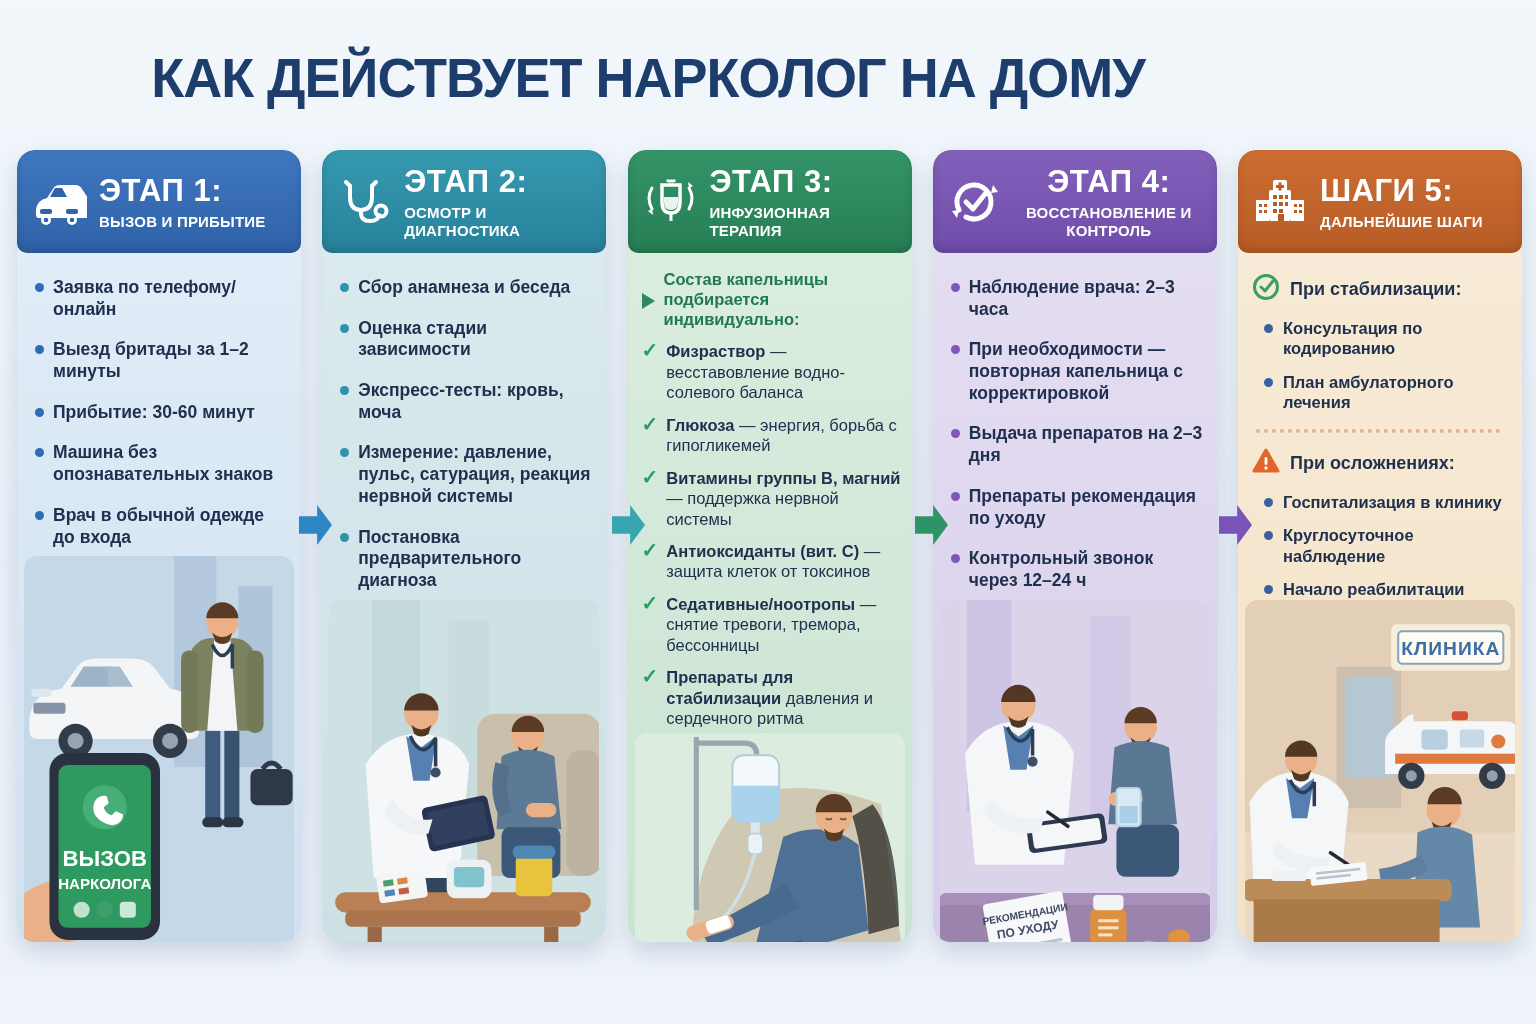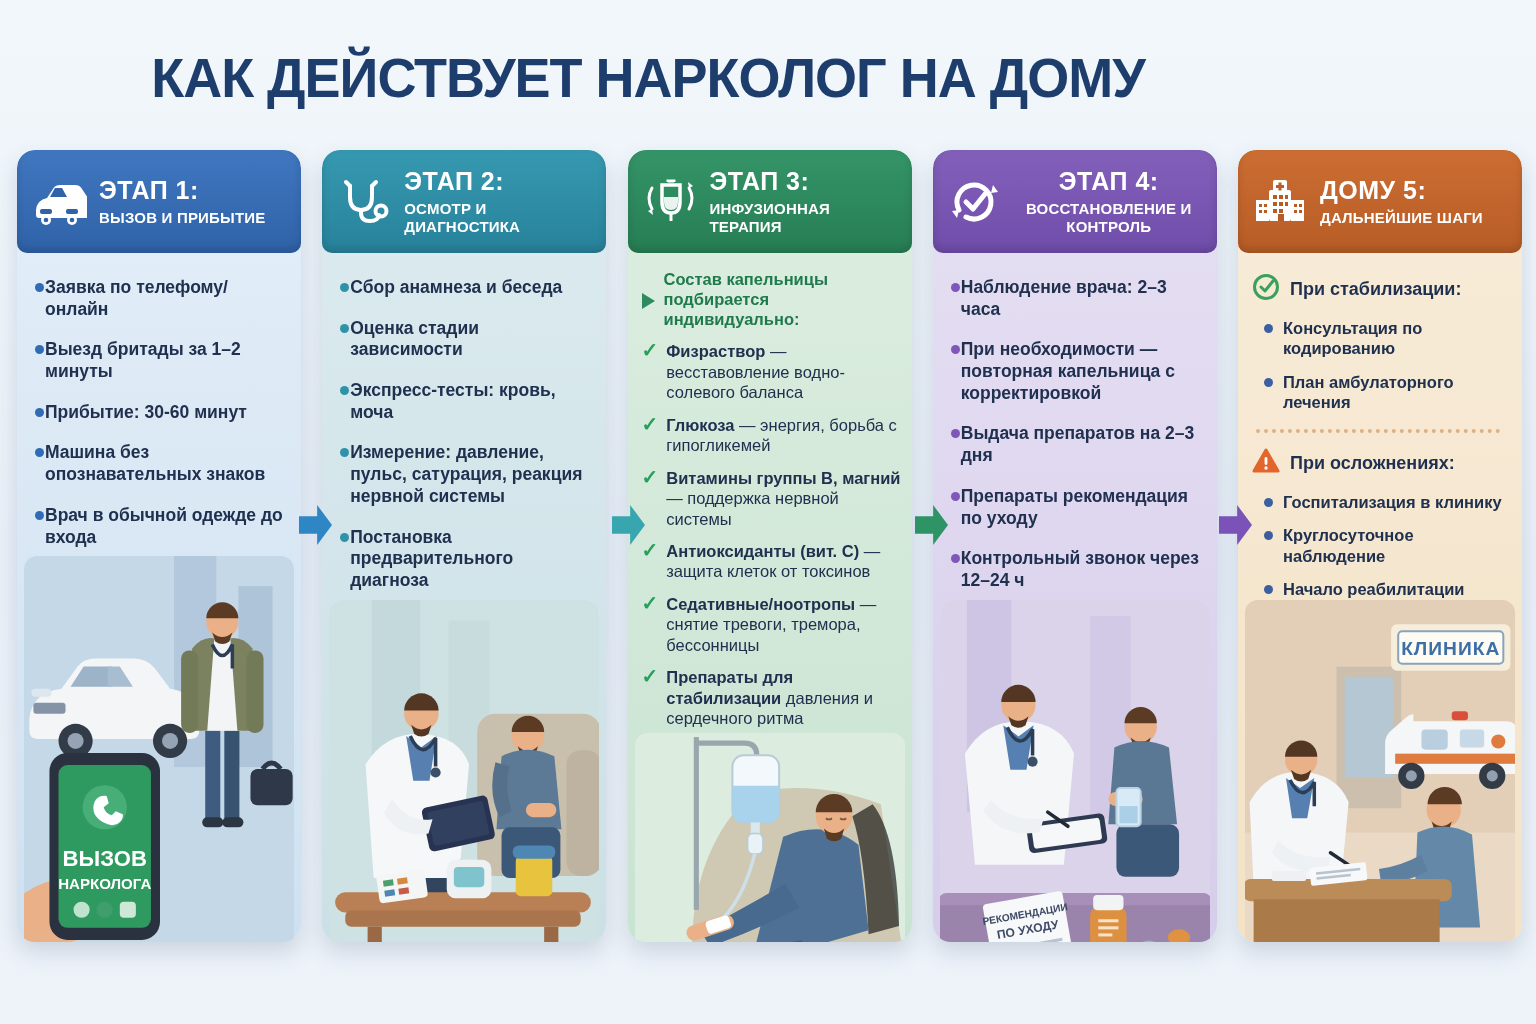--- a/index.html
+++ b/index.html
@@ -36,26 +36,26 @@
     gap:12px; padding:0 14px; border-radius:18px 18px 10px 10px;
     box-shadow: inset 0 -4px 8px rgba(0,0,0,.14);
   }
   .s1 .hd{background:linear-gradient(180deg,#4077c0,#2f62a8);}
   .s2 .hd{background:linear-gradient(180deg,#3699b0,#27829b);}
   .s3 .hd{background:linear-gradient(180deg,#349468,#277e54);}
   .s4 .hd{background:linear-gradient(180deg,#8260ba,#6f4daa);text-align:center;}
   .s5 .hd{background:linear-gradient(180deg,#cc6e33,#b85c26);}
   .hicon{ width:56px; flex:none; display:flex; justify-content:center; }
   .htxt{ flex:1; min-width:0; }
-  .hlabel{ color:#fff; font-size:25px; font-weight:800; letter-spacing:.5px; }
+  .hlabel{ color:#fff; font-size:31px; font-weight:800; letter-spacing:.5px; }
   .hsub{ color:#fff; font-size:15px; font-weight:700; letter-spacing:.2px; margin-top:4px; line-height:1.2; }
 
   ul.bullets{ list-style:none; margin:0; padding:24px 14px 8px 18px;
               flex:1; display:flex; flex-direction:column; gap:19px; }
-  ul.bullets li{ display:flex; gap:1px; }
+  ul.bullets li{ display:flex; gap:9px; }
   .dot{ width:9px; height:9px; border-radius:50%; margin-top:6px; flex:none; }
   .s1 .dot{background:#2f6cb5}.s2 .dot{background:#2e93a9}
   .s4 .dot{background:#7d58b8}.s5 .dot{background:#3b5fa0}
   .btext{ font-size:17.5px; font-weight:600; color:#20304f; line-height:1.24; }
 
   
   .s3-body{ flex:1; padding:16px 10px 4px 14px; }
   .lead-row{ display:flex; gap:9px; margin-bottom:12px;align-items:center; }
   .tri{ width:0; height:0; flex:none; margin-top:3px;
         border-left:13px solid #2e8b60; border-top:8px solid transparent;
@@ -501,21 +501,21 @@
                 <rect x="12" y="31" width="3" height="3"></rect>
               <rect x="42" y="25" width="3" height="3"></rect>
                 <rect x="47" y="25" width="3" height="3"></rect>
               <rect x="42" y="31" width="3" height="3"></rect>
                 <rect x="47" y="31" width="3" height="3"></rect>
               <rect x="26" y="35" width="6" height="7"></rect>
             </g>
           </svg>
         </span>
         <div class="htxt">
-          <div class="hlabel">ДОМУ 5:</div>
+          <div class="hlabel">ШАГИ 5:</div>
           <div class="hsub">ДАЛЬНЕЙШИЕ ШАГИ</div>
         </div>
       </header>
 
       <div class="s5-body">
         <div class="sec">
           <div class="sec-title">
             <span>
               <svg width="28" height="28" viewBox="0 0 28 28">
                 <circle cx="14" cy="14" r="11.5" fill="none" stroke="#3aa05c" stroke-width="3"></circle>

